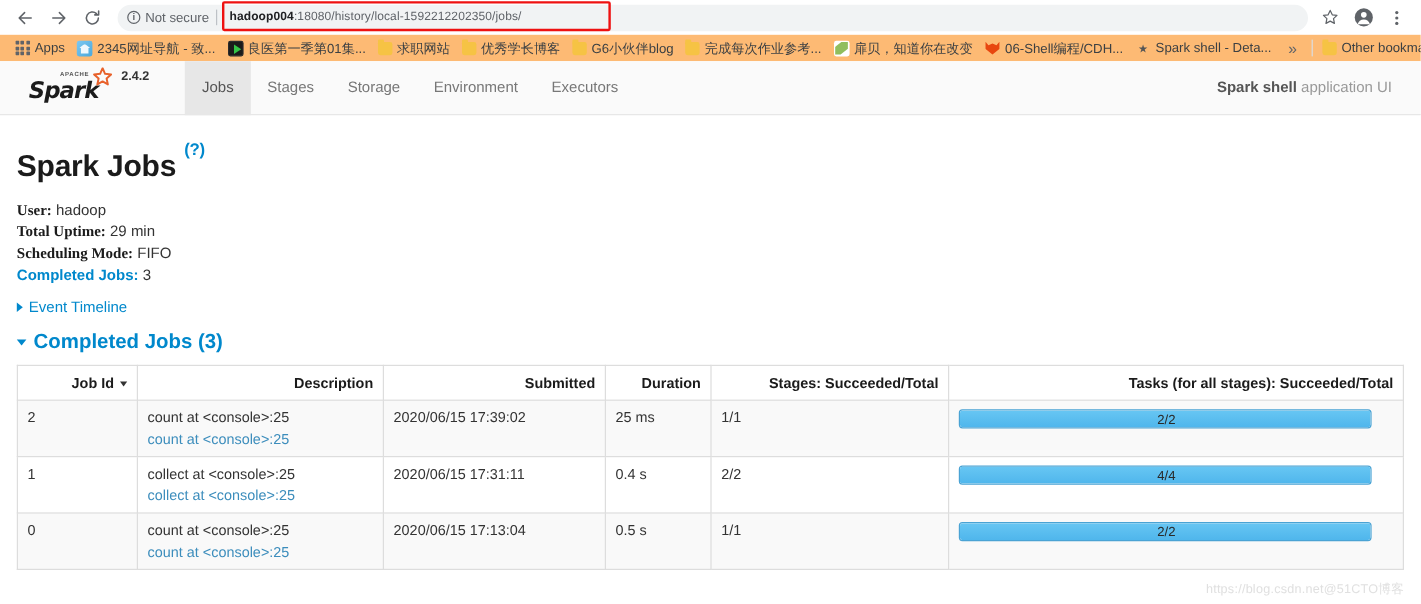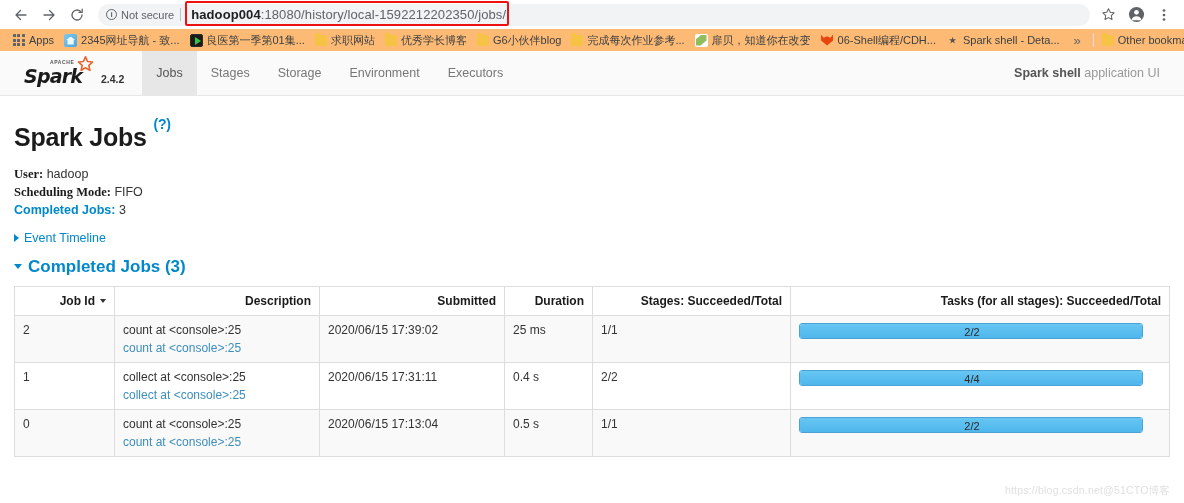--- a/index.html
+++ b/index.html
@@ -74,21 +74,21 @@
     position: absolute;
     left: 4px;
     top: -3px;
     height: 25px;
     width: 324px;
     border: 2px solid #ee1111;
     border-radius: 2px;
     pointer-events: none;
   }
   .url-text {
-    font-size: 13px;
+    font-size: 10px;
     color: #5f6368;
     white-space: nowrap;
     padding-left: 10px;
     letter-spacing: 0.1px;
   }
   .url-text .host { color: #202124; font-weight: bold; }
 
   .toolbar-right { display: flex; align-items: center; gap: 4px; flex: 0 0 auto; }
   .tb-icon {
     width: 24px; height: 24px;
@@ -203,22 +203,22 @@
   .spark-nav {
     height: 45px;
     background: #fafafa;
     border-bottom: 1px solid #e7e7e7;
     display: flex;
     align-items: center;
     padding: 0 14px;
     position: relative;
   }
   .spark-brand {
-    display: flex; align-items: flex-end; gap: 5px;
-    margin-right: 18px; margin-left: 10px;
+    display: flex; gap: 5px;
+    margin-right: 30px; margin-left: 10px;
     cursor: pointer;
   }
   .spark-logo { position: relative; width: 72px; height: 30px; }
   .spark-apache {
     position: absolute; left: 26px; top: 1px;
     font-size: 5px; letter-spacing: 0.6px; color: #555; font-weight: bold;
   }
   .spark-word {
     position: absolute; left: 0; top: 7px;
     font-family: "DejaVu Sans", sans-serif;
@@ -527,20 +527,24 @@
 
     <h1 class="page-title">
       <span>Spark Jobs</span>
       <sup><a>(?)</a></sup>
     </h1>
 
     <div class="summary">
       <div>
         <b>User:</b>
         <span class="val">hadoop</span>
+      </div>
+      <div>
+        <b>Total Uptime:</b>
+        <span class="val">29 min</span>
       </div>
       <div>
         <b>Scheduling Mode:</b>
         <span class="val">FIFO</span>
       </div>
       <div>
         <a>Completed Jobs:</a>
         <span class="val">3</span>
       </div>
     </div>

